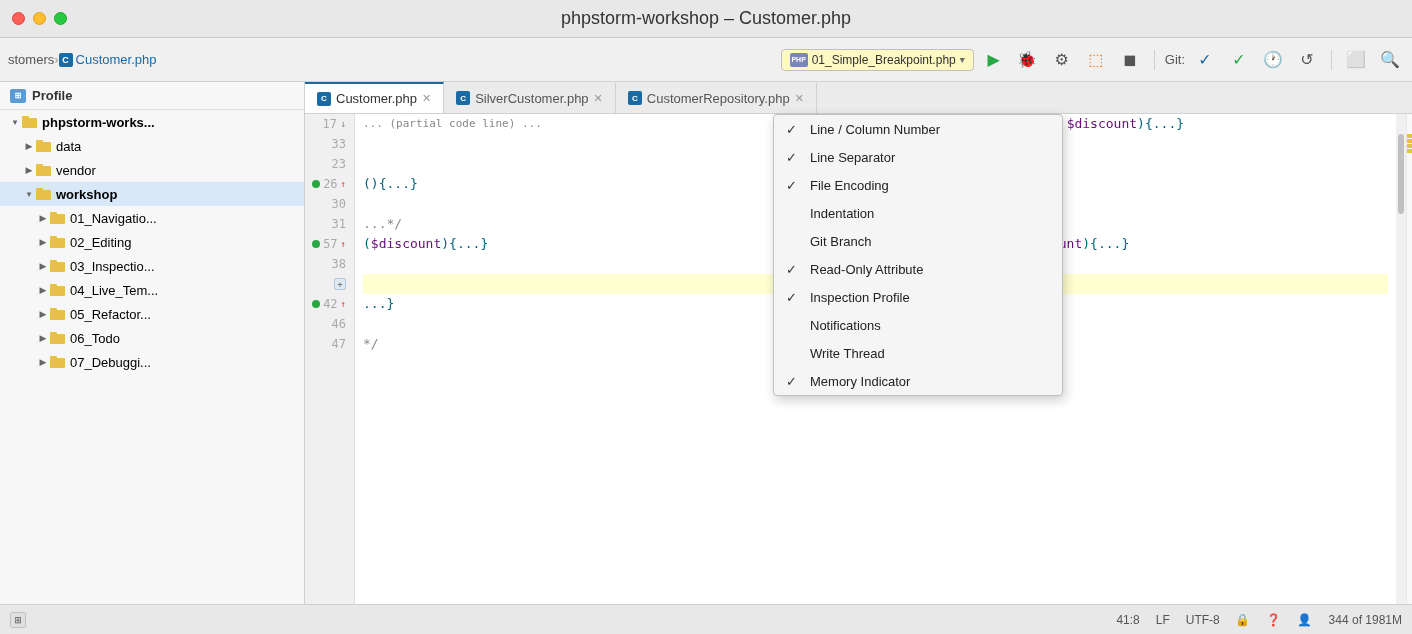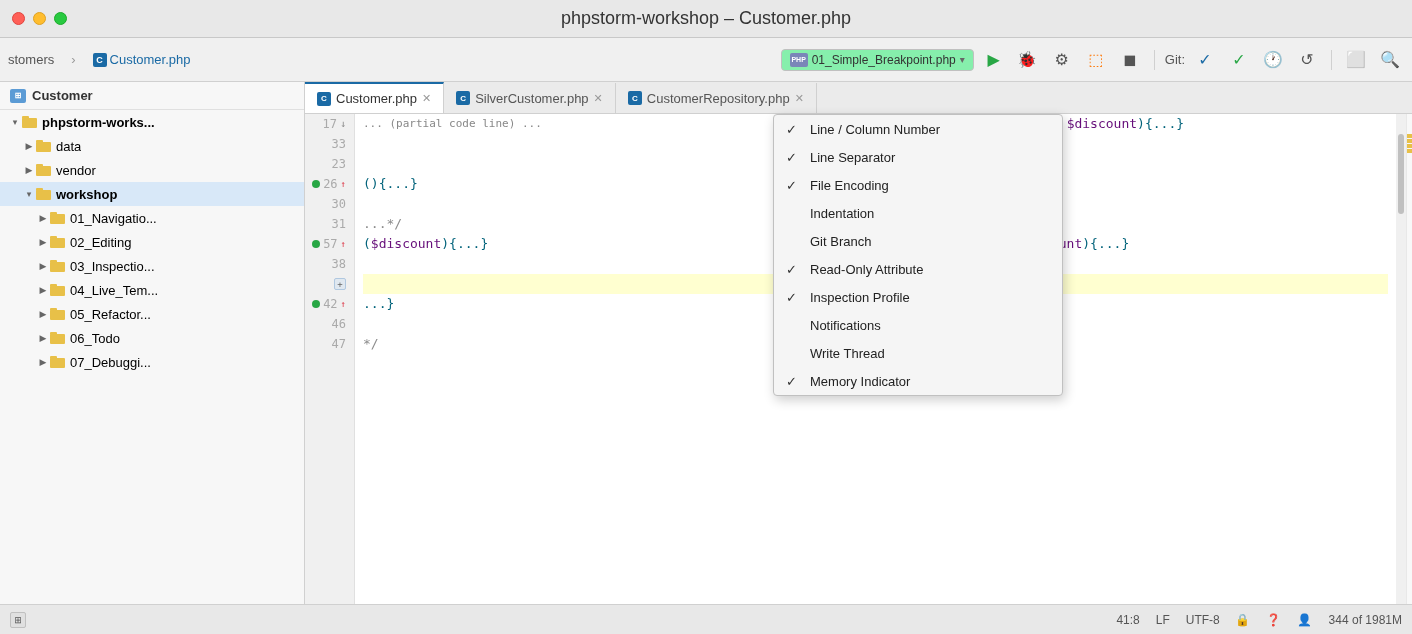--- a/index.html
+++ b/index.html
@@ -49,21 +49,21 @@
       background: #f0f0f0;
       border-bottom: 1px solid #d0d0d0;
       display: flex;
       align-items: center;
       padding: 0 8px;
       gap: 6px;
     }
     .toolbar-breadcrumb {
       display: flex;
       align-items: center;
-      gap: 17px;
+      gap: 0;
       font-size: 13px;
       color: #333;
     }
     .breadcrumb-sep {
       color: #999;
     }
     .breadcrumb-item {
       display: flex;
       align-items: center;
       gap: 3px;
@@ -79,21 +79,21 @@
       justify-content: center;
       color: white;
       font-size: 9px;
       font-weight: bold;
     }
     .toolbar-spacer { flex: 1; }
     .run-config-selector {
       display: flex;
       align-items: center;
       gap: 4px;
-      background: #86efac;
+      background: #fef9c3;
       border: 1px solid #c0c0c0;
       border-radius: 4px;
       padding: 3px 8px;
       font-size: 12px;
       color: #333;
     }
     .php-icon-small {
       width: 18px;
       height: 14px;
       background: #7a86b8;
@@ -457,21 +457,21 @@
   <div class="toolbar-divider"></div>
   <div class="toolbar-btn">⬜</div>
   <div class="toolbar-btn">🔍</div>
 </div>
 
 <div class="main">
 
   <div class="sidebar">
     <div class="sidebar-header">
       <span class="project-icon">⊞</span>
-      <span>Customer</span>
+      <span>Profile</span>
     </div>
     <div class="tree-container">
 
       <div class="tree-item">
         <span style="display:inline-block;width:4px;"></span>
         <span class="tree-arrow">▾</span>
         <span class="folder-icon">
           <svg width="16" height="14" viewBox="0 0 16 14">
               <rect x="0" y="3" width="15" height="10" rx="1" fill="#e8c048"></rect>
               <rect x="0" y="1" width="7" height="3" rx="1" fill="#e8c048"></rect>

